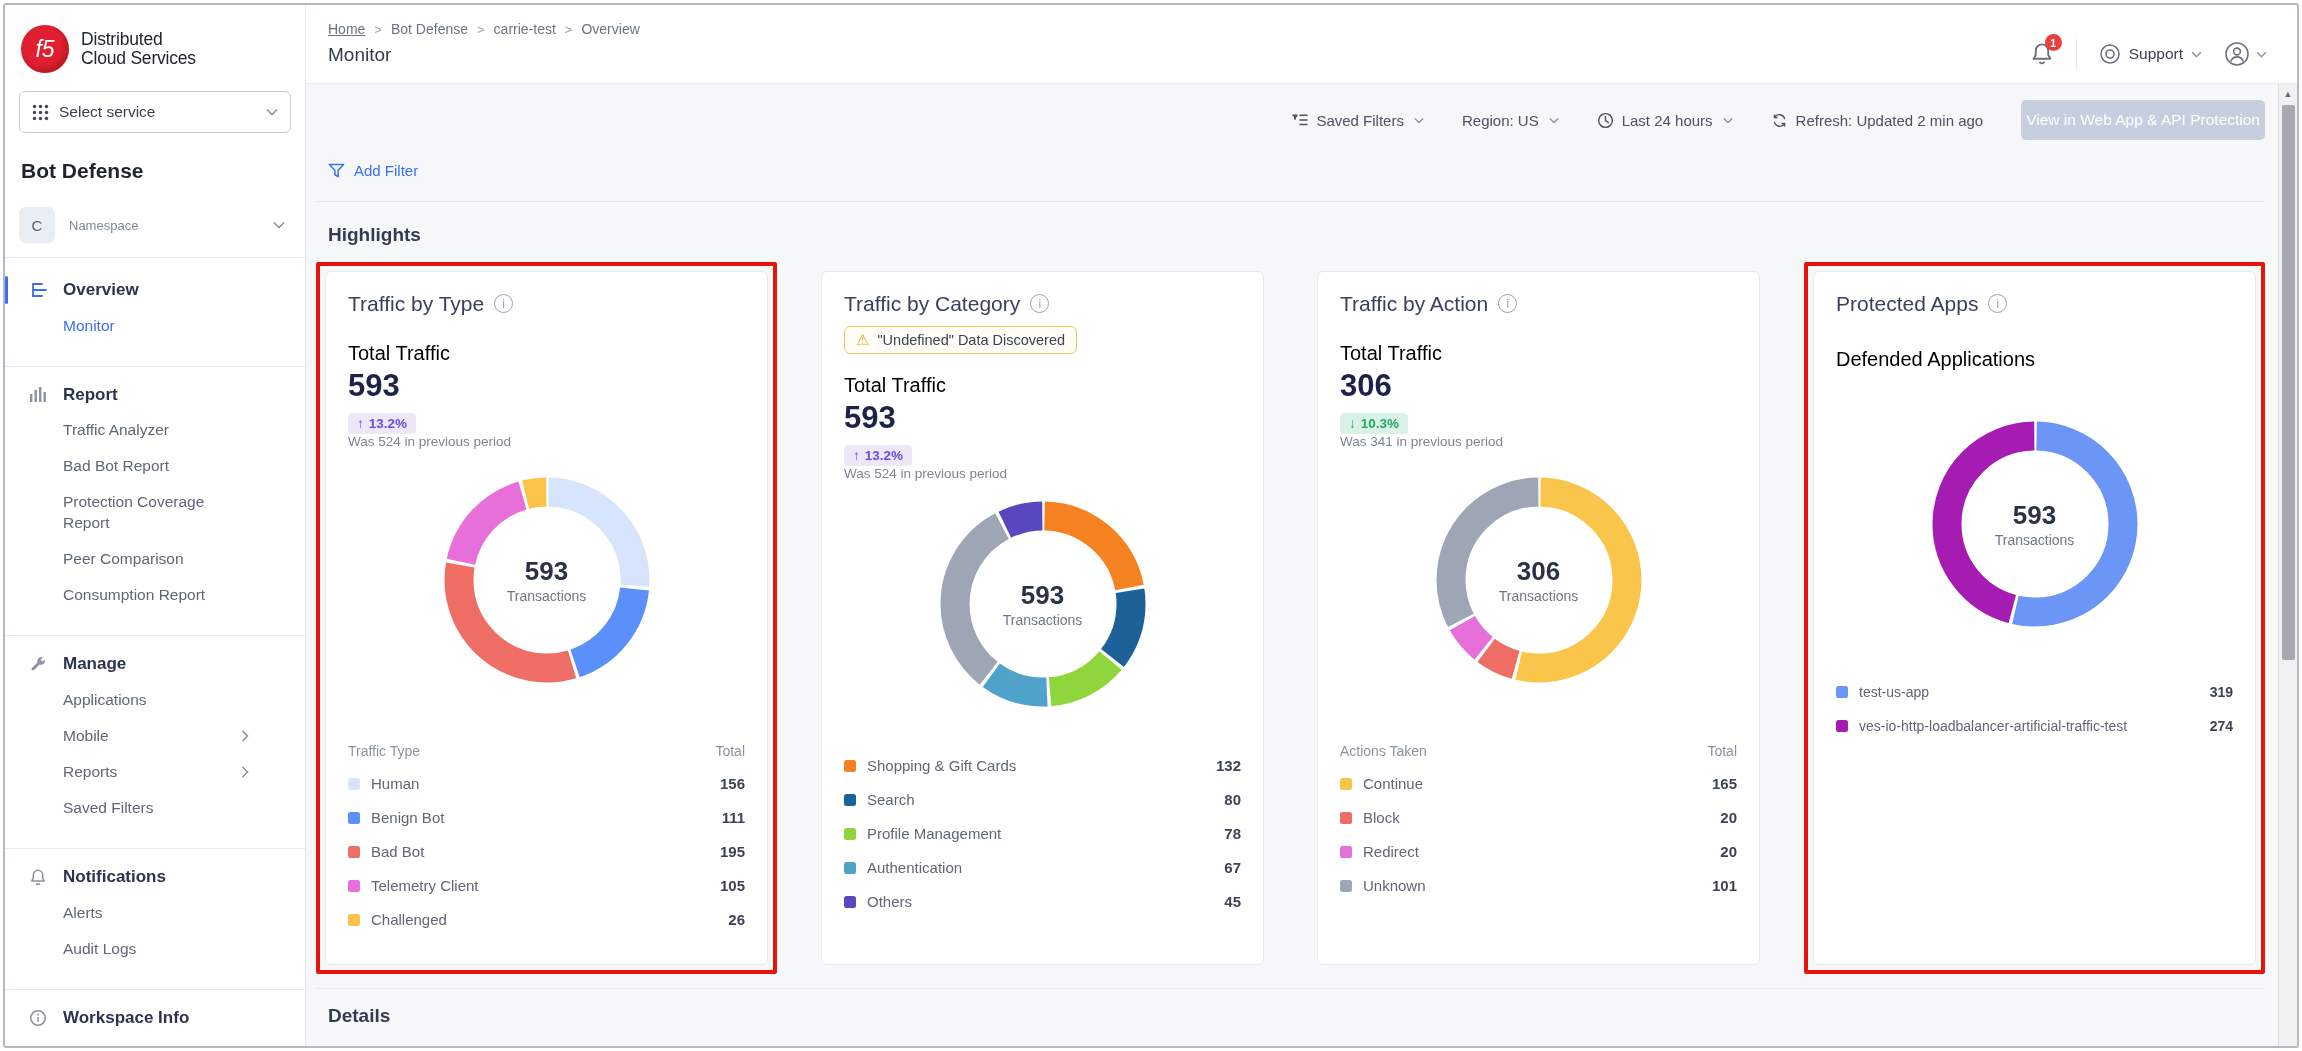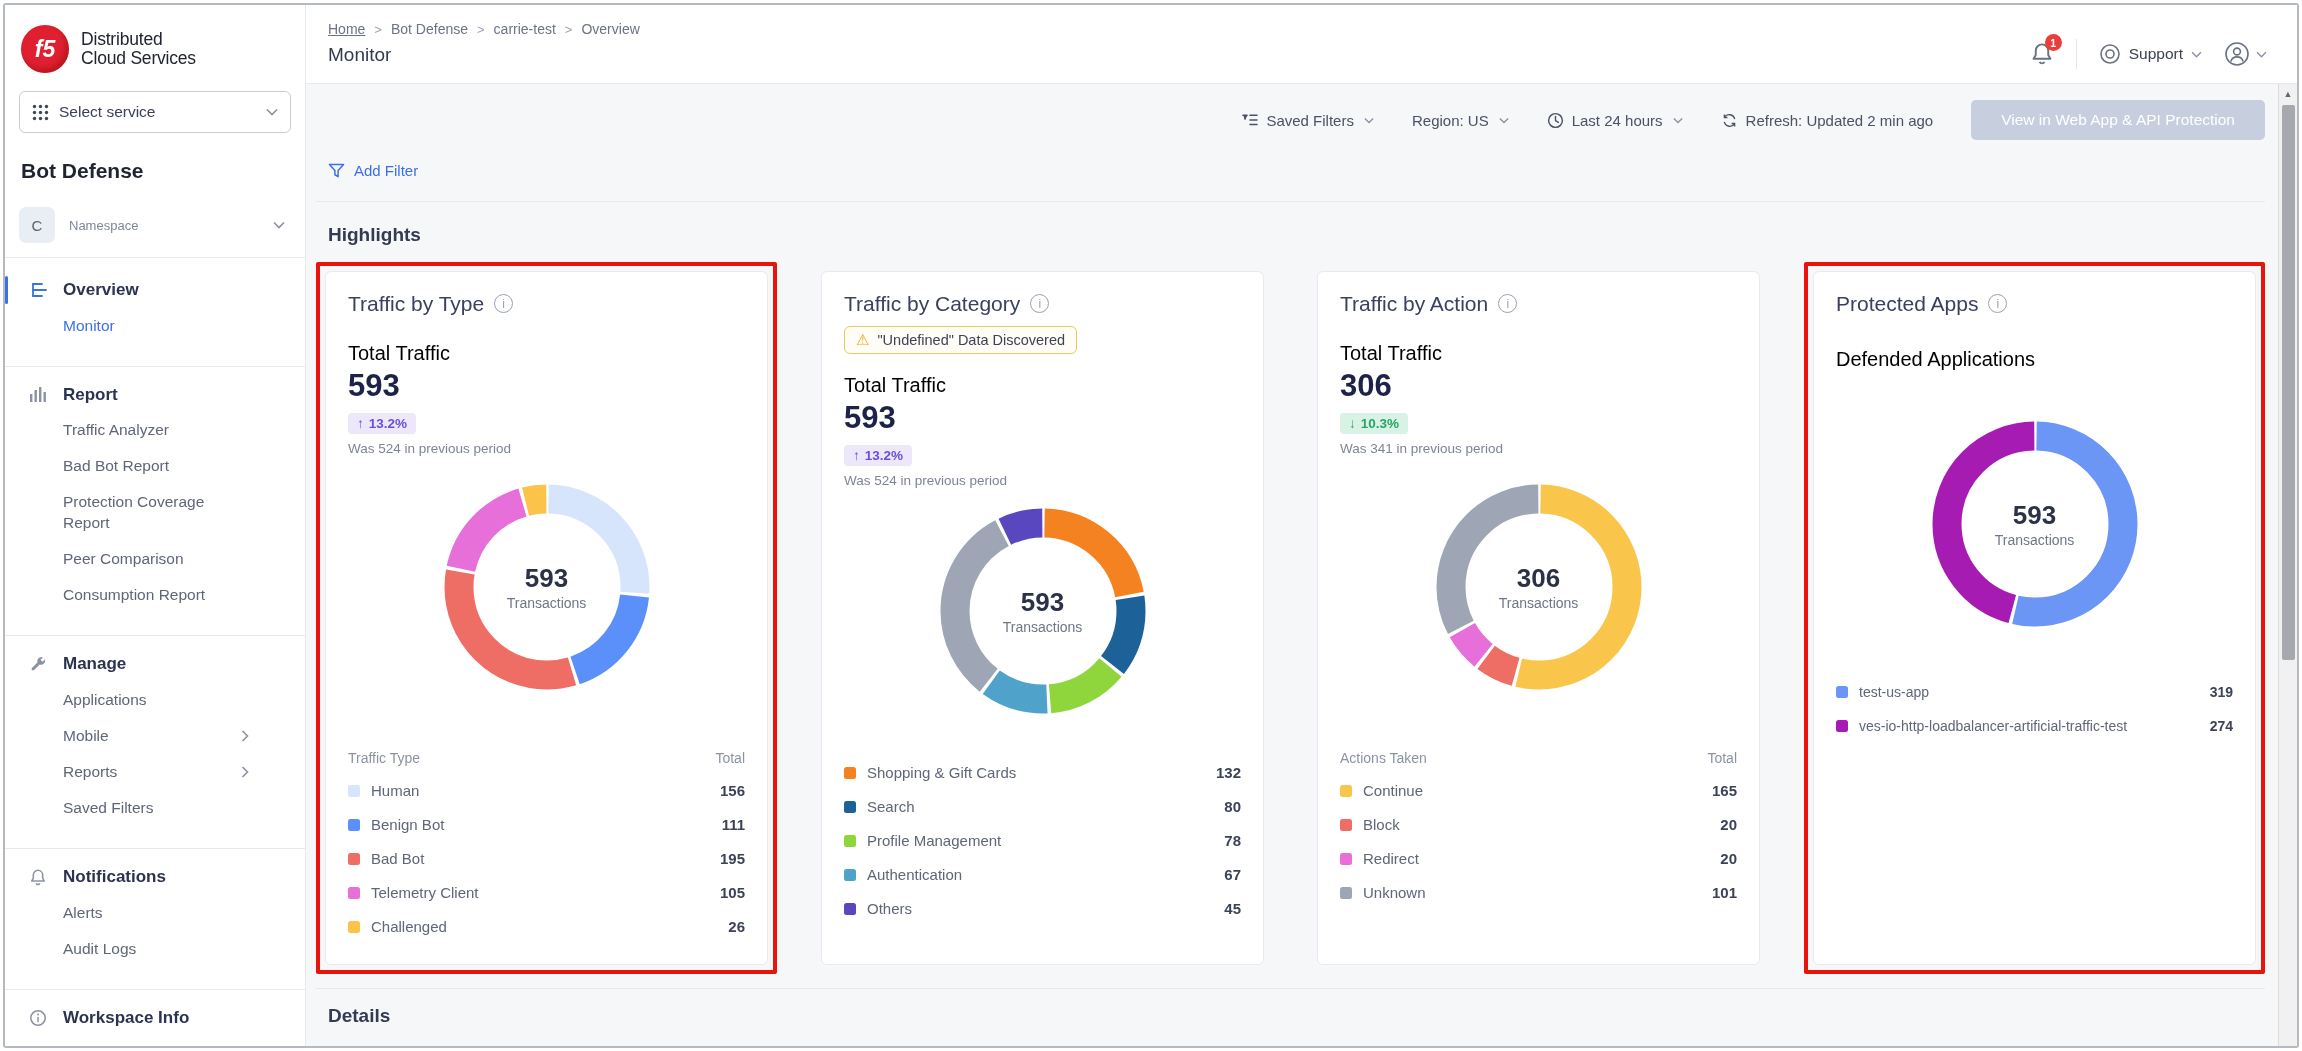--- a/index.html
+++ b/index.html
@@ -2,21 +2,21 @@
 <html><head>
 <meta charset="utf-8">
 <style>
   * { margin:0; padding:0; box-sizing:border-box; }
   html,body { width:2302px; height:1051px; background:#fff; font-family:"Liberation Sans", sans-serif; }
   .frame { position:absolute; inset:3px; border:2px solid #b4b9c2; border-radius:3px; display:flex; overflow:hidden; background:#fff; }
 
   
   .sidebar { width:301px; flex:0 0 301px; background:#fff; border-right:1px solid #e5e8ee; padding-top:20px; position:relative; }
   .logo-row { display:flex; align-items:center; gap:12px; padding:0 16px; }
-  .f5-ball { width:48px; height:48px; border-radius:50%; background:#e02030; color:#fff; font-weight:bold; font-style:italic; font-size:23px; display:flex; align-items:center; justify-content:center; box-shadow:inset -3px -4px 6px rgba(120,0,0,.35); }
+  .f5-ball { width:48px; height:48px; border-radius:50%; background:#e02030; color:#fff; font-weight:normal; font-style:italic; font-size:23px; display:flex; align-items:center; justify-content:center; box-shadow:inset -3px -4px 6px rgba(120,0,0,.35); }
   .brand { font-size:17.5px; font-weight:400; color:#20252f; line-height:1.08; letter-spacing:-0.2px; }
   .select-service { margin:18px 14px 0; height:42px; border:1px solid #c7ccd6; border-radius:6px; display:flex; align-items:center; gap:10px; padding:0 12px; color:#3a4156; font-size:15.5px; cursor:pointer; }
   .select-service .spacer { flex:1; }
   .product { font-size:21px; font-weight:800; color:#1e2430; margin:26px 16px 0; }
   .ns-row { display:flex; align-items:center; margin:24px 14px 0; padding-right:6px; }
   .ns-badge { width:36px; height:36px; border-radius:7px; background:#e9edf4; color:#5a6375; font-size:15px; display:flex; align-items:center; justify-content:center; }
   .ns-label { font-size:13px; color:#7f8798; margin-left:14px; flex:1; }
   .sb-sep { border-top:1px solid #e7e9ef; margin:14px 0 0; }
   .sb-nav { padding-top:4px; }
   .sb-group { padding:10px 0 8px; }
@@ -42,21 +42,21 @@
   .bell-wrap { position:relative; cursor:pointer; color:#6a7283; }
   .bell-badge { position:absolute; top:-7px; right:-8px; background:#e93e3a; color:#fff; font-size:10.5px; font-weight:700; min-width:17px; height:17px; border-radius:9px; display:flex; align-items:center; justify-content:center; padding:0 4px; }
   .vdiv { width:1px; height:30px; background:#e3e6ec; }
   .support { display:flex; align-items:center; gap:8px; color:#3a4156; font-size:15.5px; cursor:pointer; }
   .user-menu { display:flex; align-items:center; gap:6px; color:#6a7283; cursor:pointer; }
 
   .content { flex:1; background:#f6f7f9; border-top:1px solid #e8eaef; padding:0 32px 0 10px; overflow:hidden; }
   .toolbar { margin-top:16px; display:flex; align-items:center; justify-content:flex-end; gap:38px; color:#4a5264; font-size:15px; }
   .tool-item { display:flex; align-items:center; gap:8px; cursor:pointer; white-space:nowrap; }
   .tool-item .chev { margin-left:2px; }
-  .view-btn { background:#c7cfdf; color:#fff; border:none; border-radius:5px; font-size:15.5px; padding:11px 30px; font-family:inherit; white-space:nowrap; cursor:default; }
+  .view-btn { background:#c7cfdf; color:#fff; border:none; border-radius:5px; font-size:15.5px; padding:11px 5px; font-family:inherit; white-space:nowrap; cursor:default; }
   .addfilter { margin:22px 0 0 12px; display:inline-flex; align-items:center; gap:9px; color:#3c70e8; font-size:15px; cursor:pointer; }
   .hdivider { border-top:1px solid #e7e9ef; margin-top:18px; }
   .section-h { font-size:19px; font-weight:600; color:#333b52; margin:22px 0 0 12px; }
   .details-h { margin-top:16px; }
 
   
   .cards { display:flex; gap:35px; margin-top:16px; height:712px; }
   .card-wrap { flex:1 1 0; border:4px solid transparent; padding:5px; border-radius:2px; min-width:0; }
   .card-wrap.annotated { border-color:#e8140c; }
   .card { background:#fff; border:1px solid #e8eaef; border-radius:6px; height:100%; padding:20px 22px 18px; display:flex; flex-direction:column; }
@@ -64,21 +64,21 @@
   .card-title { font-size:21px; color:#3a4160; }
   .info-ico { width:19px; height:19px; border:1.5px solid #9aa1b0; border-radius:50%; color:#9aa1b0; font-size:12px; display:inline-flex; align-items:center; justify-content:center; flex:0 0 19px; }
   .warn-badge { margin-top:10px; align-self:flex-start; display:inline-flex; align-items:center; gap:8px; border:1.5px solid #ecc75b; background:#fffdf6; border-radius:6px; padding:4px 11px; font-size:14.5px; color:#3c4358; }
   .warn-tri { color:#f2a516; font-size:15px; }
   .metric-label { margin-top:26px; font-size:20px; color:#000000; }
   .metric-label.tall { margin-top:32px; }
   .metric-value { margin-top:3px; font-size:31px; font-weight:700; color:#1d2348; }
   .delta { margin-top:9px; align-self:flex-start; display:inline-flex; align-items:center; gap:5px; border-radius:4px; padding:3px 9px; font-size:13.5px; font-weight:700; }
   .delta.up { background:#ece8fa; color:#6a4ee0; }
   .delta.down { background:#d8f3e6; color:#27a567; }
-  .previous { margin-top:7px; font-size:13.5px; color:#7c8496; }
+  .previous { margin-top:0; font-size:13.5px; color:#7c8496; }
   .donut-box { position:relative; width:210px; height:210px; margin:26px auto 0; }
   .donut-box.m18 { margin-top:18px; }
   .donut-box.m48 { margin-top:48px; }
   .donut-box svg { width:210px; height:210px; display:block; }
   .donut-center { position:absolute; inset:0; display:flex; flex-direction:column; align-items:center; justify-content:center; text-align:center; }
   .dc-value { font-size:26px; font-weight:600; color:#2b3147; }
   .dc-label { font-size:14px; color:#6f7787; margin-top:1px; }
   .legend { margin-top:54px; }
   .legend.m40 { margin-top:40px; }
   .legend.m54 { margin-top:54px; }

